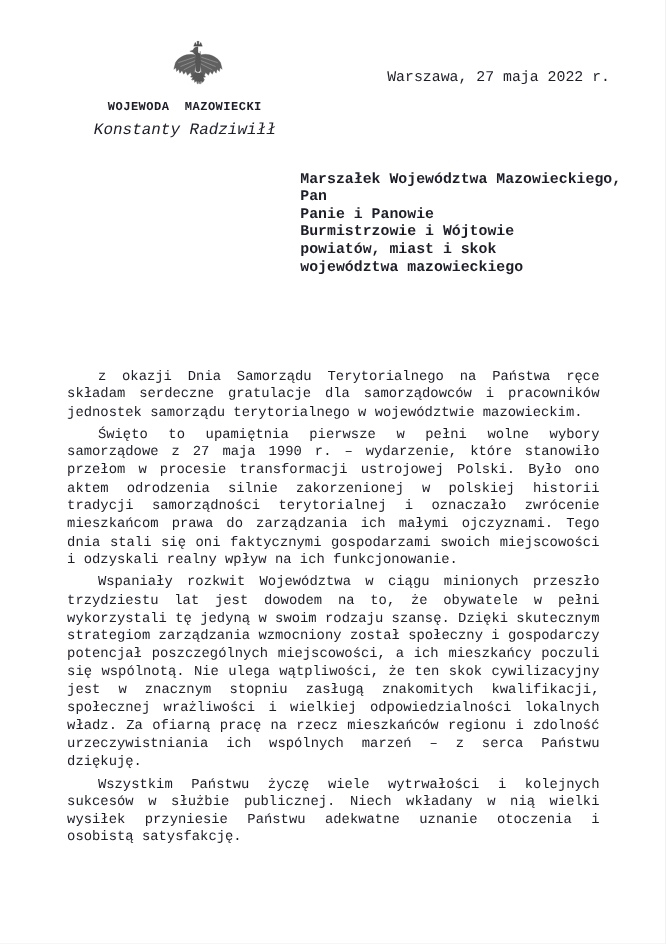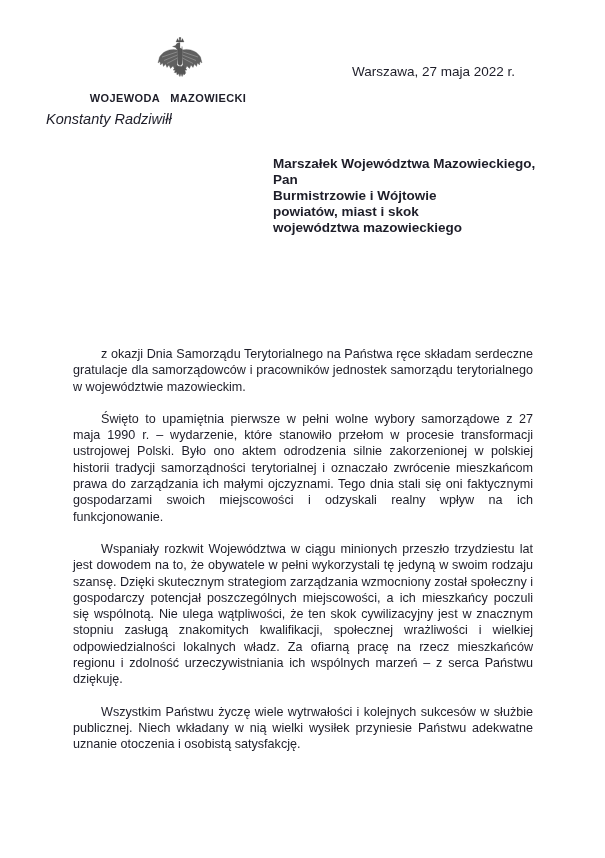--- a/index.html
+++ b/index.html
@@ -1,51 +1,51 @@
 <!DOCTYPE html>
 <html><head>
 <meta charset="utf-8">
 <style>
   html,body { margin:0; padding:0; background:#e8e8e8; }
   .page {
     position:relative;
     width:605px; height:858px;
     margin:0 auto;
     background:#ffffff;
-    font-family:Liberation Sans, sans-serif;
+    font-family:Liberation Mono, monospace;
     color:#1d1d28;
     overflow:hidden;
   }
   .emblem {
     position:absolute; left:150px; top:36px; width:60px; height:60px;
     display:flex; align-items:center; justify-content:center;
   }
   .emblem svg { width:50px; height:58px; }
   .date-line {
     position:absolute; left:352px; top:64px; width:200px;
     font-size:13.5px; white-space:nowrap;
   }
   .sender-title {
     position:absolute; left:46px; top:92px; width:244px;
     text-align:center; font-weight:bold; font-size:11px;
     letter-spacing:0.4px; word-spacing:7px; white-space:nowrap;
   }
   .sender-name {
     position:absolute; left:46px; top:111px; width:244px;
-    font-style:italic; font-size:14.5px;
+    text-align:center; font-style:italic; font-size:14.5px;
   }
   .addressee {
     position:absolute; left:273px; top:156px;
     font-weight:bold; font-size:13.5px; line-height:16px;
   }
   .body-text {
     position:absolute; left:57px; top:330px; width:492px;
     font-size:12.6px; line-height:16.3px; text-align:justify;
   }
-  .body-text p { margin:16px; text-indent:28px; }
+  .body-text p { margin:4px; text-indent:28px; }
 </style>
 </head>
 <body>
 
 <div class="page">
 
   <div class="emblem">
     <svg viewBox="0 0 100 116" xmlns="http://www.w3.org/2000/svg" aria-hidden="true">
       <g fill="#4f4f4f" stroke="#4f4f4f">
 
@@ -76,20 +76,21 @@
 
   <div class="sender-title">WOJEWODA MAZOWIECKI</div>
   <div class="sender-name">Konstanty Radziwiłł</div>
 
   <div class="addressee">
 
       <div>Marszałek Województwa Mazowieckiego,</div>
 
       <div>Pan</div>
 
+      <div>Panie i Panowie</div>
 
 
       <div>Burmistrzowie i Wójtowie</div>
 
       <div>powiatów, miast i skok</div>
 
       <div>województwa mazowieckiego</div>
     </div>
 
   <div class="body-text">

